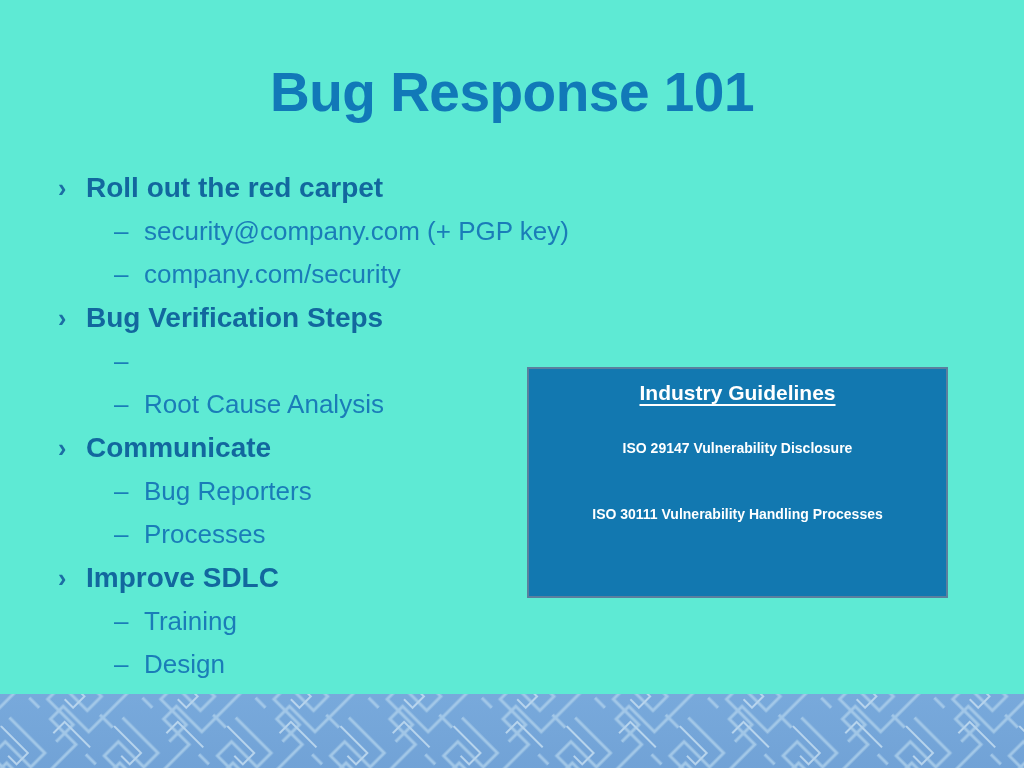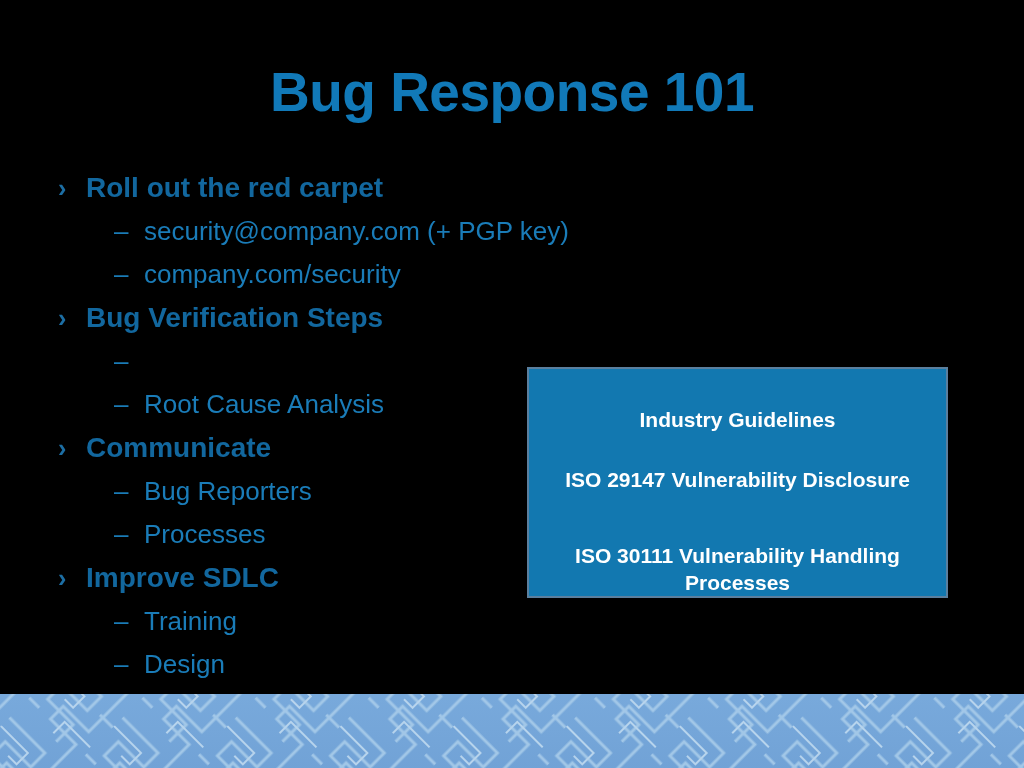--- a/index.html
+++ b/index.html
@@ -11,21 +11,21 @@
     width: 1024px;
     height: 768px;
     overflow: hidden;
     font-family: "Liberation Sans", sans-serif;
     position: relative;
   }
 
   .slide {
     position: absolute;
     inset: 0;
-    background: #000000;
+    background: #5eead4;
   }
 
   
   .slide-title {
     position: absolute;
     left: 0;
     top: 62px;
     width: 1024px;
     text-align: center;
     font-size: 55px;
@@ -103,27 +103,28 @@
     background: #1278b0;
     border: 2px solid #5b7f9e;
     box-sizing: border-box;
     color: #ffffff;
     text-align: center;
     font-weight: bold;
     padding: 0 14px;
     box-sizing: border-box;
   }
   .callout-heading {
-    margin-top: 38px;
+    margin-top: 11px;
     font-size: 21px;
+    text-decoration: underline;
     text-underline-offset: 4px;
     line-height: 1.25;
   }
   .callout-line {
-    font-size: 21px;
+    font-size: 14px;
     line-height: 1.3;
   }
   .callout-line.first { margin-top: 33px; }
   .callout-line.second { margin-top: 48px; }
 
   
   .bottom-band {
     position: absolute;
     left: 0;
     top: 694px;

